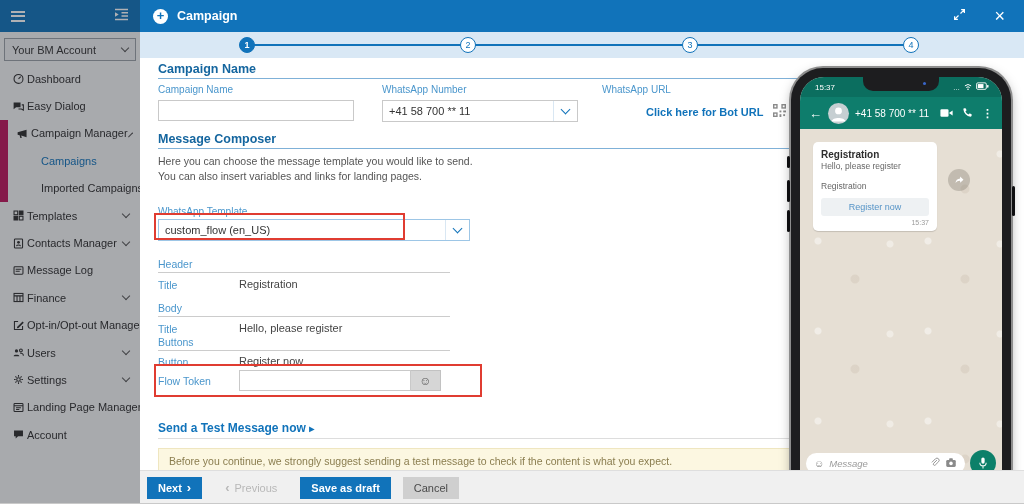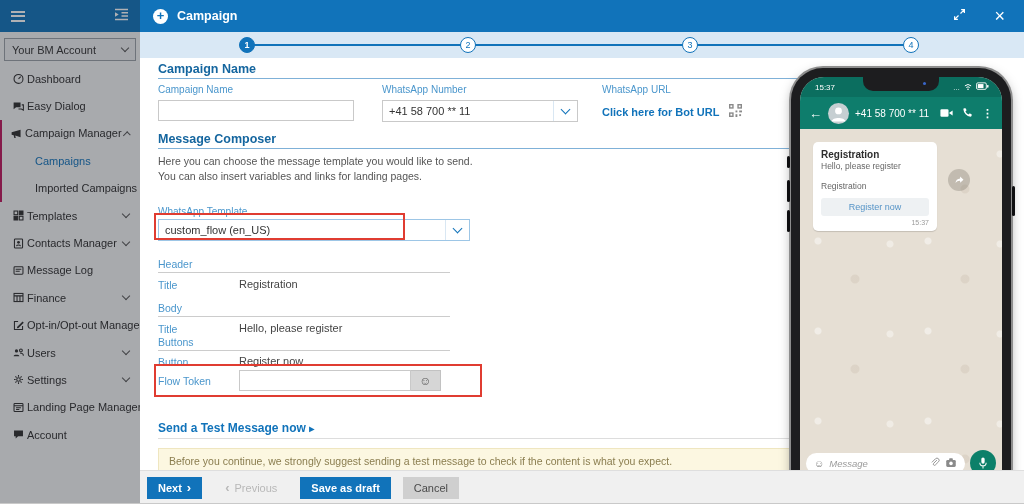--- a/index.html
+++ b/index.html
@@ -8,21 +8,21 @@
 
   
   .sidebar { position:absolute; left:0; top:0; width:140px; height:100%; background:#f3f4f5; }
   .sb-dim { position:absolute; inset:0; background:rgba(28,32,40,0.35); z-index:10; pointer-events:none; }
   .sb-header { height:32px; background:#1173ba; display:flex; align-items:center; justify-content:space-between; padding:0 11px; }
   .burger { display:flex; flex-direction:column; gap:2.5px; cursor:pointer; }
   .burger i { display:block; width:14px; height:2px; background:#fff; }
   .sb-account { margin:6px 4px 4px 4px; background:#edeef0; border:1px solid #9aa0a6; height:23px; display:flex; align-items:center; justify-content:space-between; padding:0 7px; font-size:11px; color:#333; }
   .sb-item { height:27.4px; display:flex; align-items:center; gap:2px; padding:0 11px; font-size:11px; color:#2e2e2e; cursor:pointer; }
   .sb-item .lbl { white-space:nowrap; }
-  .sb-group { border-left:2px solid #be185d; }
+  .sb-group { border-left:8px solid #be185d; }
   .sb-group .sb-item { padding-left:7px; }
   .sb-group .sb-item.sub { padding-left:33px; }
   .sb-item.active .lbl { color:#1173ba; }
   .cv { display:inline-block; width:6px; height:6px; border-right:1.5px solid #555; border-bottom:1.5px solid #555; }
   .cv.down { transform:rotate(45deg); margin-top:-3px; }
   .cv.up { transform:rotate(-135deg); margin-top:3px; }
   .cv.right { margin-left:auto; }
   .sb-ico { width:14px; display:flex; justify-content:center; flex:none; }
   .sb-ico svg { stroke:#2e2e2e; fill:none; stroke-width:1.3; }
 
@@ -46,21 +46,21 @@
   .sec-title { position:absolute; color:#15669f; font-size:12.5px; font-weight:bold; }
   .rule-blue { position:absolute; height:1px; background:#7fb1d8; width:641px; }
   .rule-gray { position:absolute; height:1px; background:#ccc; }
   .f-label { font-size:10px; color:#4a96cc; }
   .f-group { position:absolute; top:26px; }
   .txt-input { margin-top:5px; width:100%; height:21px; border:1px solid #c9c9c9; font-size:11px; padding:0 5px; font-family:"Liberation Sans",sans-serif; }
   .selbox { margin-top:5px; display:flex; align-items:center; border:1px solid #c9c9c9; height:22px; background:#fff; cursor:pointer; }
   .selbox .val { flex:1; padding:0 6px; font-size:11px; color:#333; white-space:nowrap; overflow:hidden; }
   .selbox .sel-chev { width:24px; align-self:stretch; border-left:1px solid #d9e7f3; display:flex; align-items:center; justify-content:center; }
   .selbox .sel-chev .cv { border-color:#1173ba; width:7px; height:7px; }
-  .bot-link { margin-top:8px; display:flex; align-items:center; gap:10px; }
+  .bot-link { margin-top:8px; display:flex; align-items:center; gap:10px;margin-left:44px; }
   .bot-link a { color:#1173ba; font-size:11px; font-weight:bold; text-decoration:none; }
   .help-text { position:absolute; top:96px; font-size:10.5px; color:#555; line-height:1.45; }
   .wt-label { position:absolute; top:148px; }
   .wt-select { position:absolute; top:156px; width:312px; }
   .wt-select .selbox { border-color:#9dc6e6; }
   .red-rect { position:absolute; border:2px solid #e03c31; z-index:4; pointer-events:none; }
   .red-1 { left:-4px; top:155px; width:251px; height:27px; }
 
   .details { position:absolute; top:198px; left:0; width:648px; }
   .d-label { position:absolute; font-size:10.5px; color:#4a96cc; }

